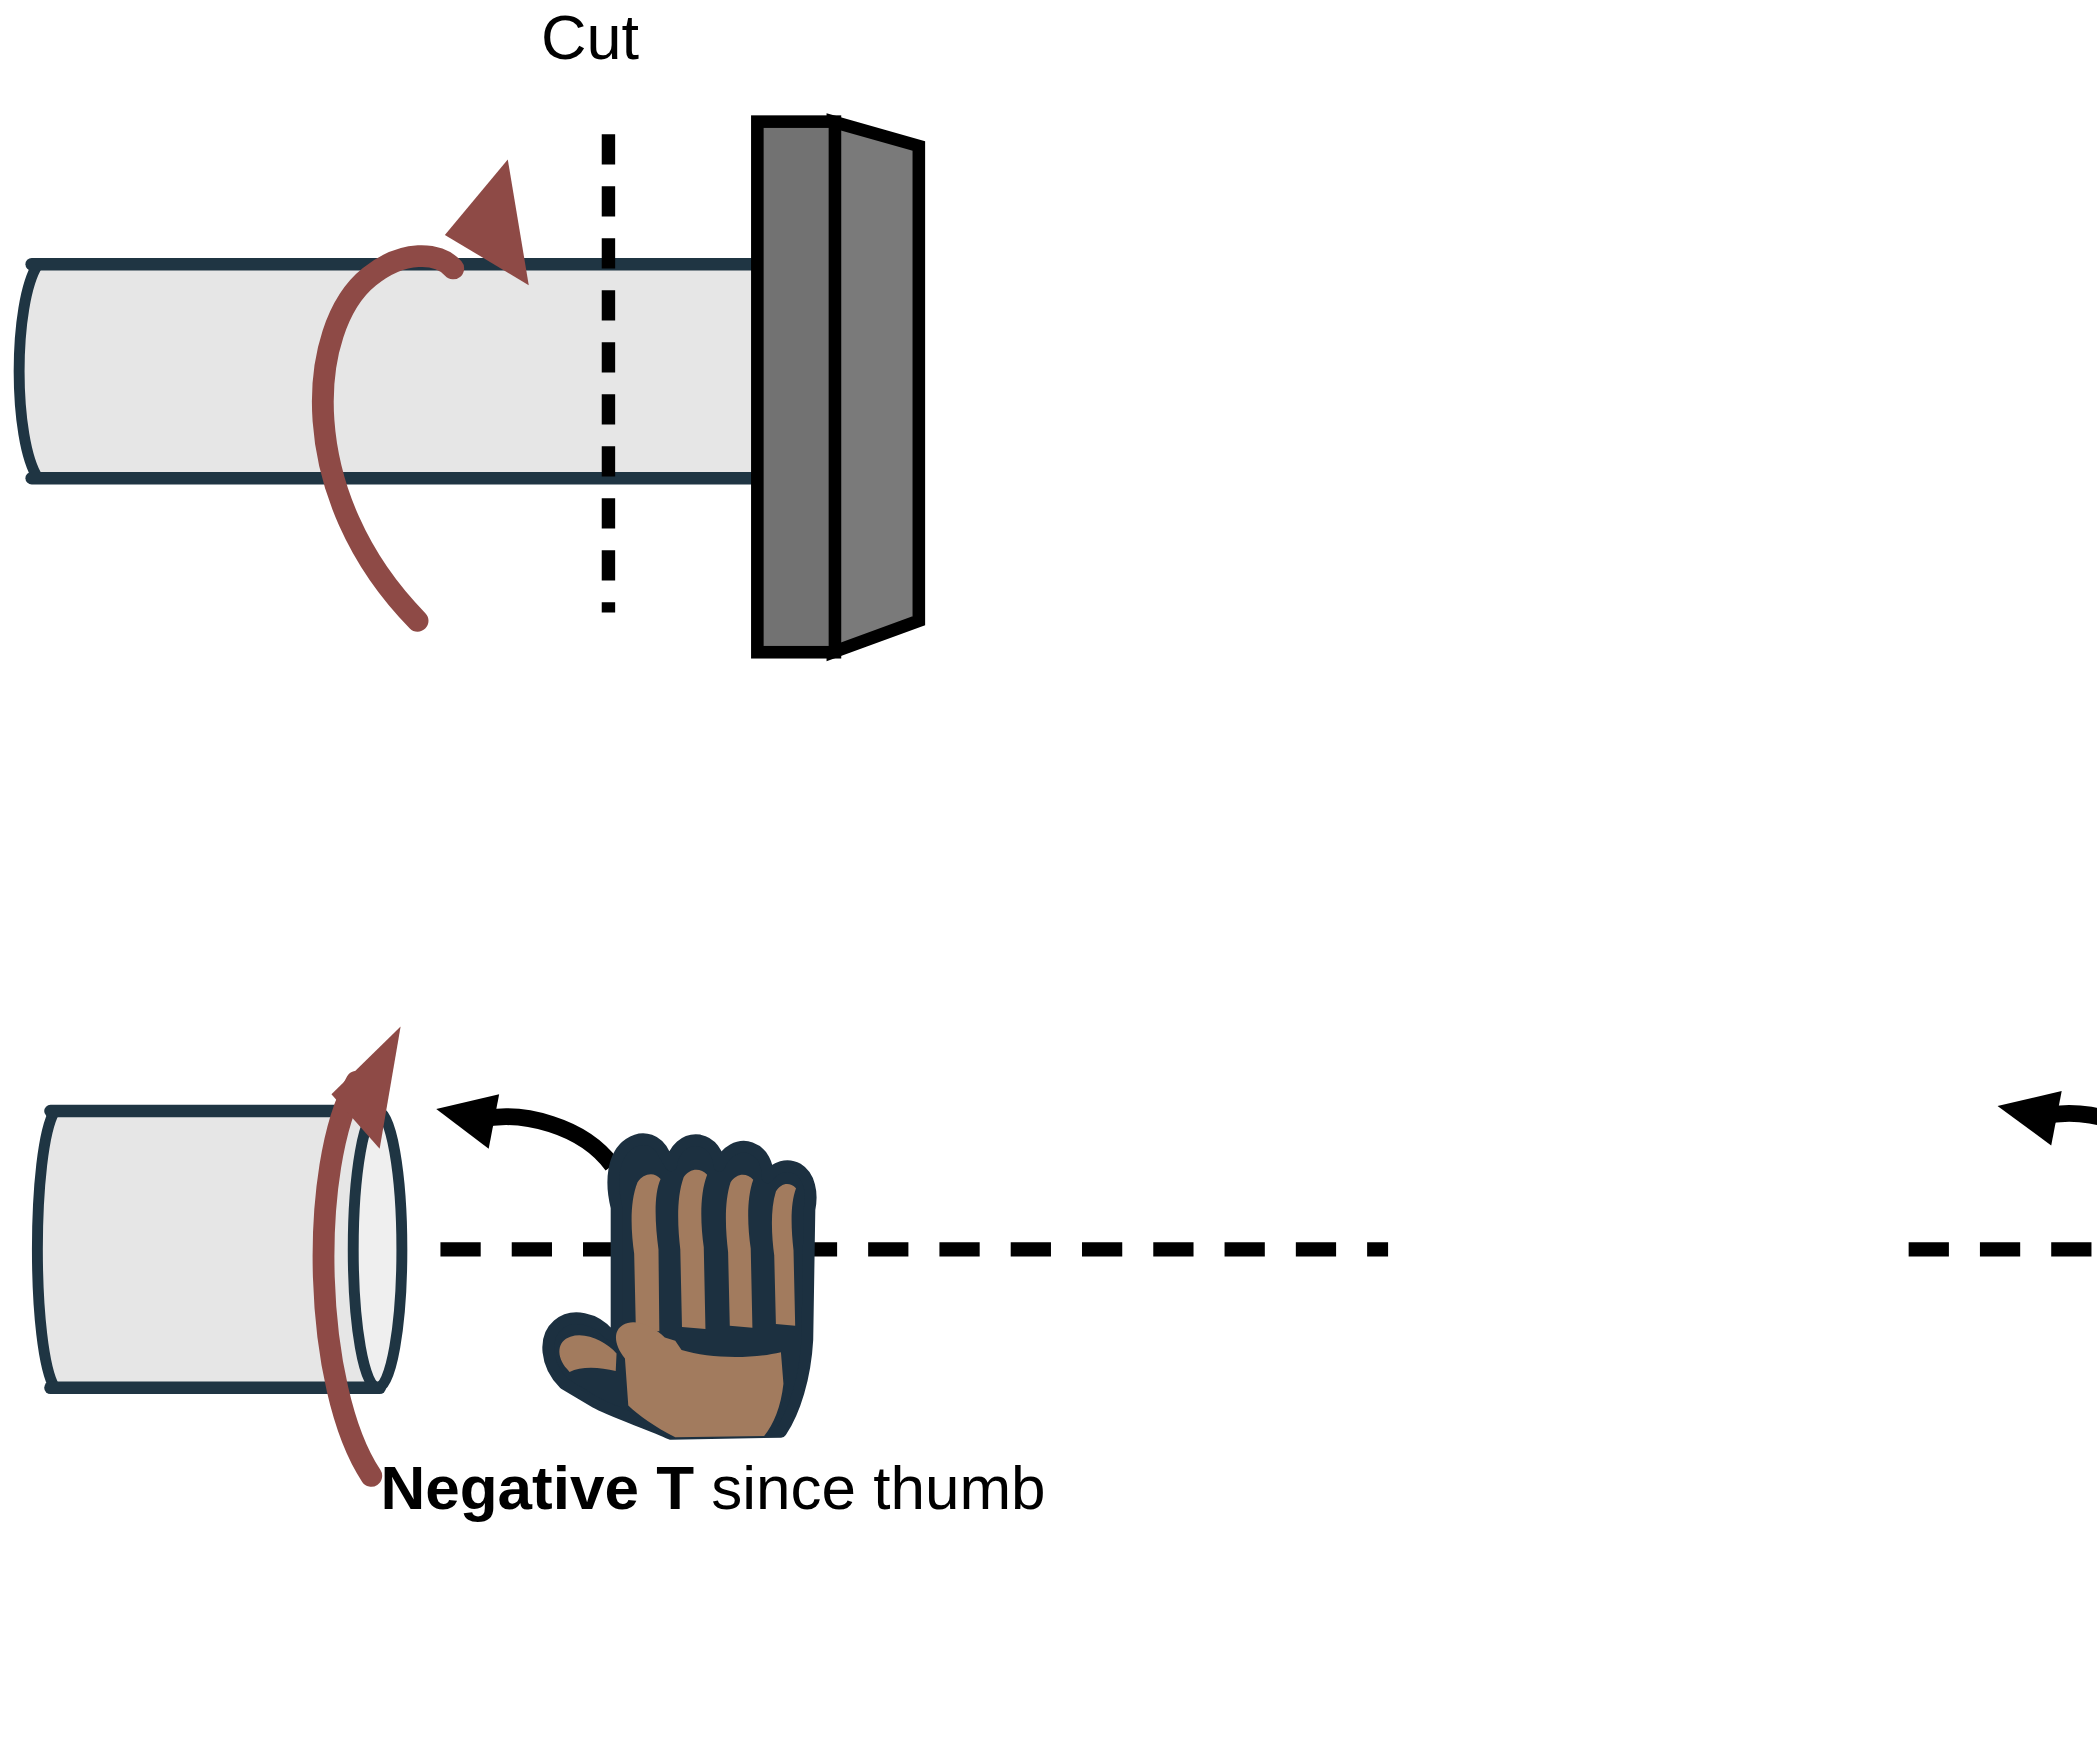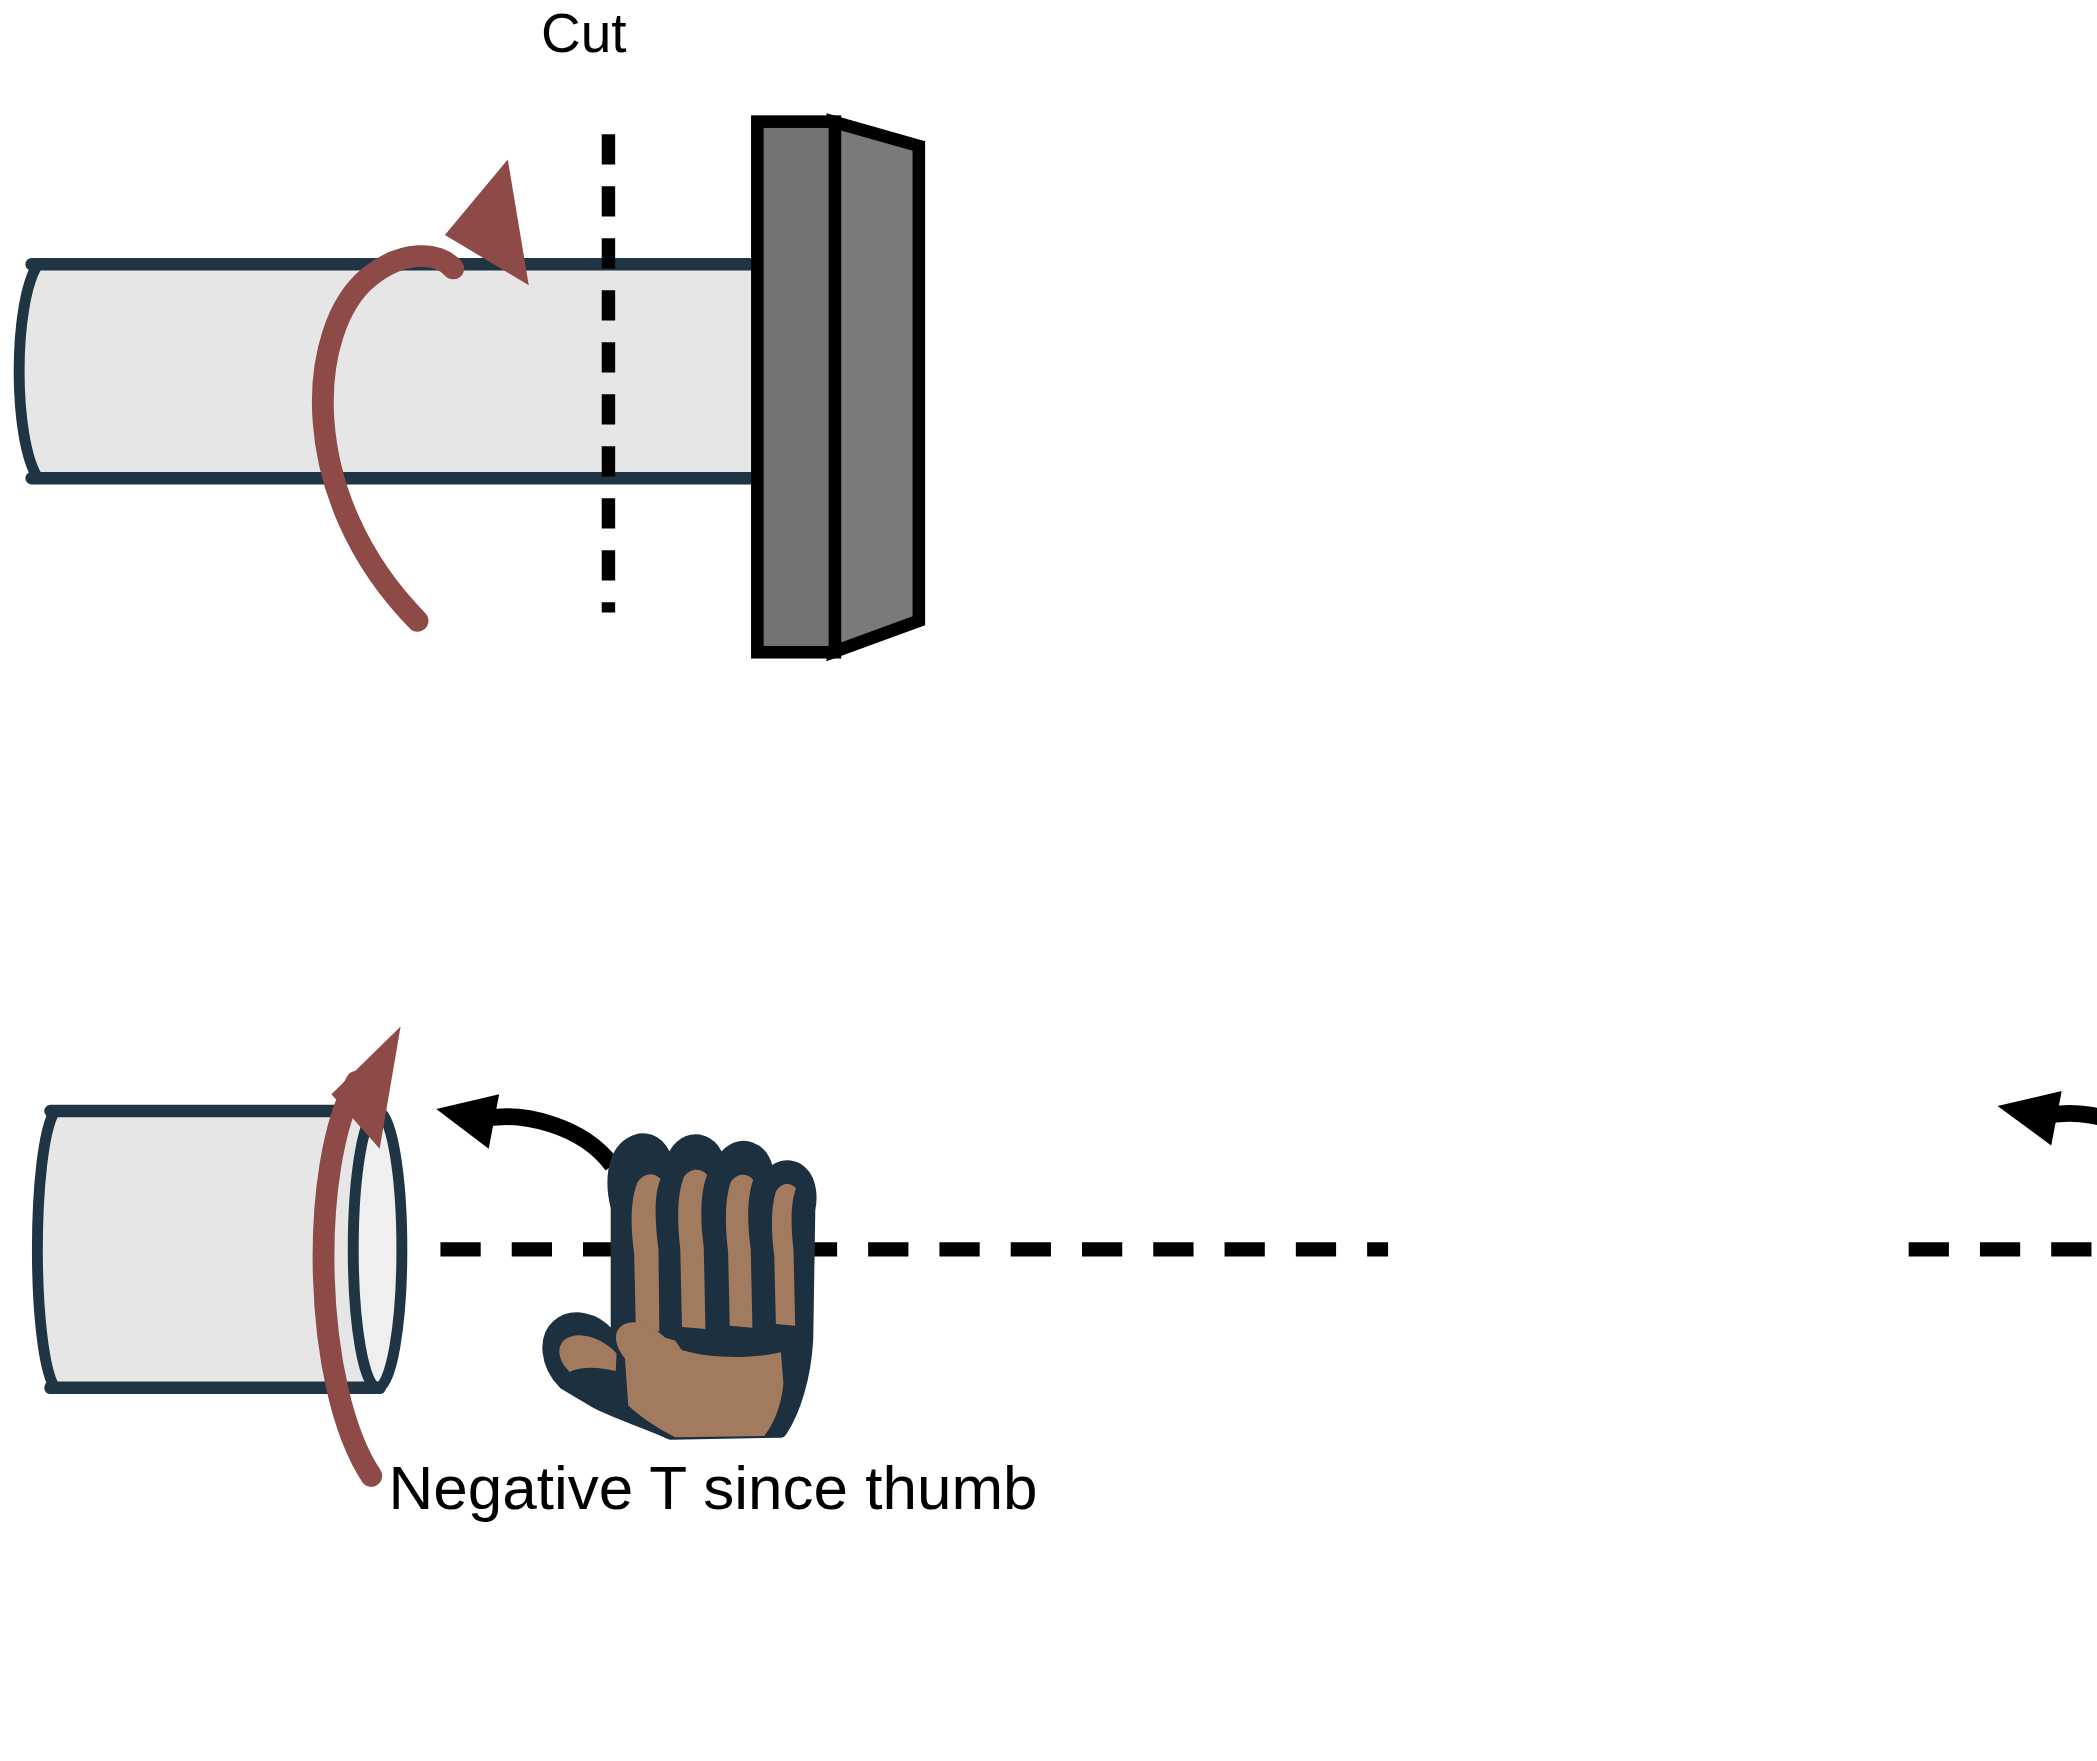--- a/index.html
+++ b/index.html
@@ -21,37 +21,37 @@
   }
   .panel {
     position: absolute;
   }
   .svg-layer {
     display: block;
   }
   .cut-label {
     position: absolute;
     font-family: "Liberation Sans", sans-serif;
-    font-size: 55px;
+    font-size: 63px;
     font-weight: 400;
     color: #000000;
     white-space: nowrap;
     line-height: 1;
   }
   .caption {
     position: absolute;
     font-family: "Liberation Sans", sans-serif;
     font-size: 62px;
     color: #000000;
     text-align: center;
     line-height: 1.32;
     white-space: nowrap;
   }
   .caption b {
-    font-weight: 400;
+    font-weight: 700;
   }
   .caption .cap-line {
     display: block;
   }
 </style>
 </head>
 <body>
 
 <div id="root">
 

